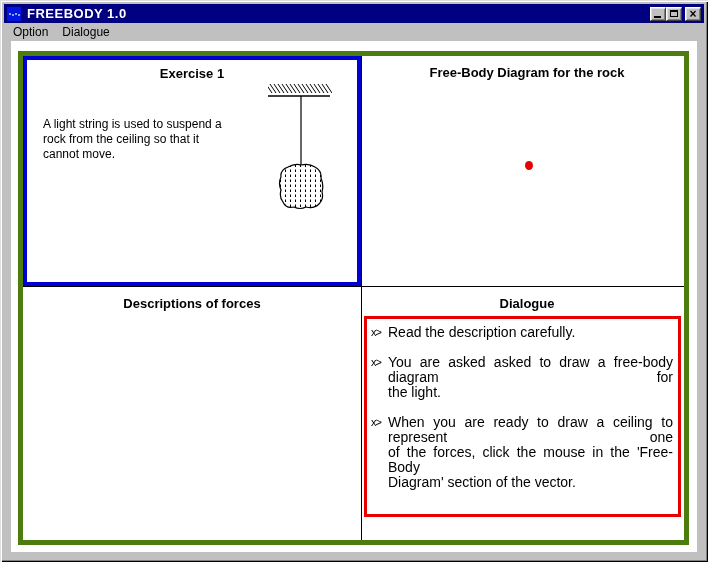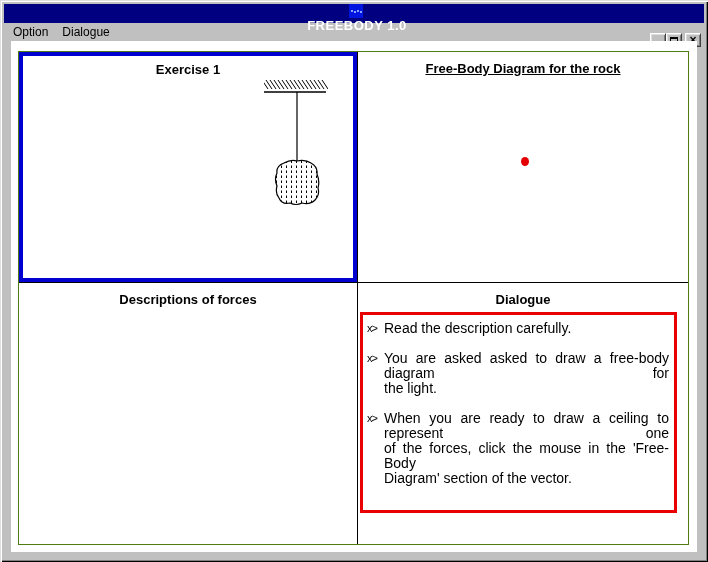--- a/index.html
+++ b/index.html
@@ -8,21 +8,21 @@
 
   .window {
     position:relative; width:708px; height:562px; background:#c0c0c0;
     box-shadow: inset 1px 1px 0 #dfdfdf, inset 2px 2px 0 #ffffff,
                 inset -1px -1px 0 #000000, inset -2px -2px 0 #808080;
   }
 
   
   .titlebar {
     position:absolute; left:4px; top:4px; width:700px; height:19px;
-    background:#000080; display:flex; align-items:center;flex-direction:column;
+    background:#000080; display:flex; align-items:center;
   }
   .app-icon {
     width:14px; height:14px; margin-left:3px; background:#0016e0;
     position:relative; flex:0 0 auto;
   }
   .app-icon .px {
     position:absolute; left:2px; top:6px; width:2px; height:2px; background:#8aa2ff;
     box-shadow: 3px 1px 0 #8aa2ff, 6px 0 0 #8aa2ff, 9px 1px 0 #8aa2ff;
   }
   .title-text {
@@ -46,28 +46,28 @@
   .menubar {
     position:absolute; left:4px; top:23px; width:700px; height:18px;
     display:flex; align-items:center; padding-left:2px; font-size:12px; color:#000;
   }
   .menu-item { padding:1px 7px; white-space:nowrap; }
 
   
   .client { position:absolute; left:11px; top:41px; width:686px; height:511px; background:#ffffff; }
   .content {
     position:absolute; left:18px; top:51px; width:671px; height:494px;
-    background:#ffffff; border:1px solid #4d7c0f;
+    background:#ffffff; border:5px solid #4d7c0f;
   }
   .divider-v { position:absolute; left:338px; top:0; width:1px; height:100%; background:#000; }
   .divider-h { position:absolute; left:0; top:230px; width:100%; height:1px; background:#000; }
 
   .quad { position:absolute; overflow:hidden; }
   .quad-exercise { left:0; top:0; width:338px; height:230px; border:4px solid #0000d0; }
-  .quad-fbd      { left:339px; top:0; width:330px; height:230px;text-decoration:underline; }
+  .quad-fbd      { left:339px; top:0; width:330px; height:230px; }
   .quad-forces   { left:0; top:231px; width:338px; height:261px; }
   .quad-dialogue { left:339px; top:231px; width:330px; height:261px; }
 
   .quad-title {
     text-align:center; font-weight:bold; font-size:13px; color:#000; margin-top:9px;
     white-space:nowrap;
   }
   .quad-exercise .quad-title { margin-top:6px; }
 
   .exercise-text { position:absolute; left:16px; top:57px; font-size:12px; line-height:15px; color:#000; }
@@ -118,20 +118,25 @@
   </div>
 
   <div class="client"></div>
 
   <div class="content">
     <div class="divider-v"></div>
     <div class="divider-h"></div>
 
     <div class="quad quad-exercise">
       <div class="quad-title">Exercise 1</div>
+      <div class="exercise-text">
+        <div>A light string is used to suspend a</div>
+        <div>rock from the ceiling so that it</div>
+        <div>cannot move.</div>
+      </div>
       <svg class="figure-svg" width="64" height="126" viewBox="0 0 64 126">
         <defs>
           <pattern id="rockdots" width="5" height="5" patternUnits="userSpaceOnUse">
             <rect width="5" height="5" fill="#ffffff"></rect>
             <line x1="2.5" y1="0.5" x2="2.5" y2="3" stroke="#000" stroke-width="1"></line>
           </pattern>
         </defs>
 
         <g stroke="#000" stroke-width="1">
           <line x1="-2" y1="0" x2="4" y2="9"></line>

